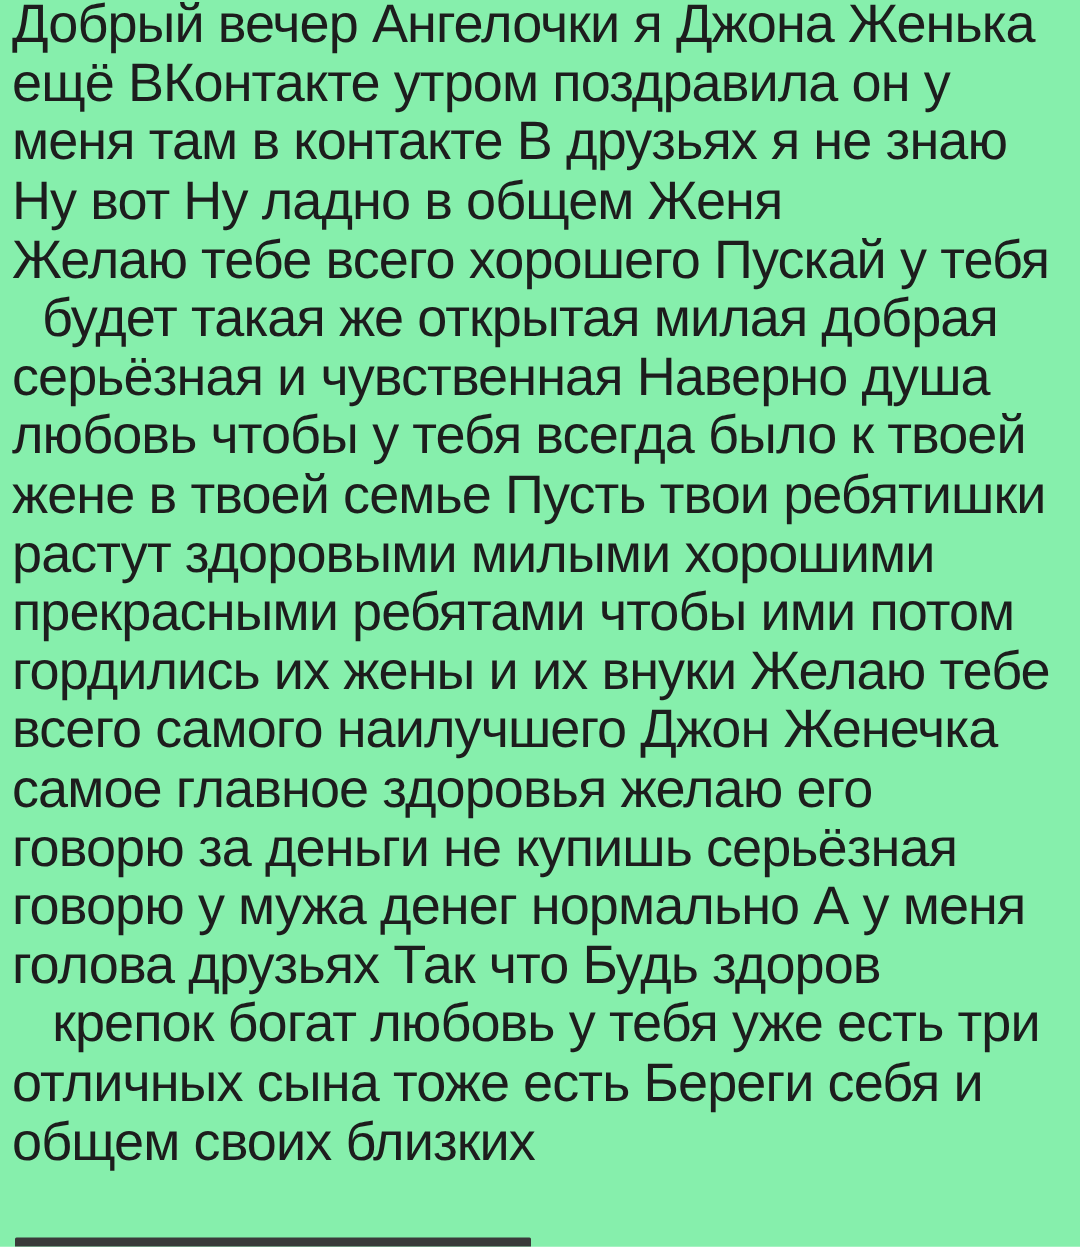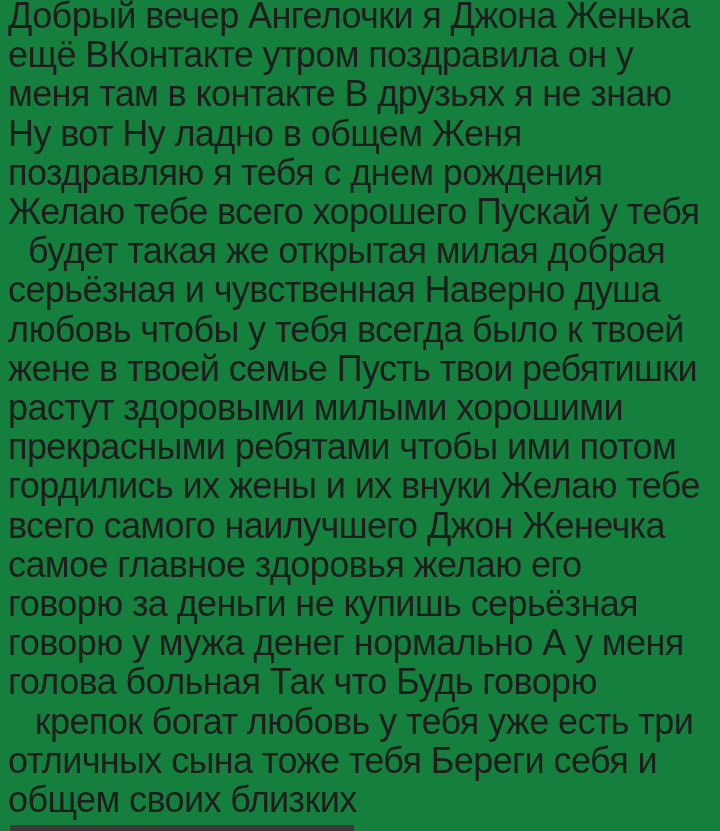--- a/index.html
+++ b/index.html
@@ -36,38 +36,37 @@
     top: 825px;
     width: 344px;
     height: 8px;
     background: #3a3a3a;
     border-radius: 1px;
   }
 </style>
 </head>
 <body>
 
-<div class="page" style="background: #15803d;">
+<div class="page" style="background: #86efac;">
   <div class="transcript" id="transcript">
       <div class="line" style="color: rgb(29, 29, 29);">Добрый вечер Ангелочки я Джона Женька</div>
       <div class="line" style="color: rgb(29, 29, 29);">ещё ВКонтакте утром поздравила он у</div>
       <div class="line" style="color: rgb(29, 29, 29);">меня там в контакте В друзьях я не знаю</div>
       <div class="line" style="color: rgb(29, 29, 29);">Ну вот Ну ладно в общем Женя</div>
-      <div class="line" style="color: rgb(29, 29, 29);">поздравляю я тебя с днем рождения</div>
       <div class="line" style="color: rgb(29, 29, 29);">Желаю тебе всего хорошего Пускай у тебя</div>
       <div class="line" style="color: rgb(29, 29, 29); margin-left: 20px;">будет такая же открытая милая добрая</div>
       <div class="line" style="color: rgb(29, 29, 29);">серьёзная и чувственная Наверно душа</div>
       <div class="line" style="color: rgb(29, 29, 29);">любовь чтобы у тебя всегда было к твоей</div>
       <div class="line" style="color: rgb(29, 29, 29);">жене в твоей семье Пусть твои ребятишки</div>
       <div class="line" style="color: rgb(29, 29, 29);">растут здоровыми милыми хорошими</div>
       <div class="line" style="color: rgb(29, 29, 29);">прекрасными ребятами чтобы ими потом</div>
       <div class="line" style="color: rgb(29, 29, 29);">гордились их жены и их внуки Желаю тебе</div>
       <div class="line" style="color: rgb(29, 29, 29);">всего самого наилучшего Джон Женечка</div>
       <div class="line" style="color: rgb(29, 29, 29);">самое главное здоровья желаю его</div>
       <div class="line" style="color: rgb(29, 29, 29);">говорю за деньги не купишь серьёзная</div>
       <div class="line" style="color: rgb(29, 29, 29);">говорю у мужа денег нормально А у меня</div>
-      <div class="line" style="color: rgb(29, 29, 29);">голова больная Так что Будь говорю</div>
+      <div class="line" style="color: rgb(29, 29, 29);">голова друзьях Так что Будь здоров</div>
       <div class="line" style="color: rgb(29, 29, 29); text-align: center;">крепок богат любовь у тебя уже есть три</div>
-      <div class="line" style="color: rgb(29, 29, 29);">отличных сына тоже тебя Береги себя и</div>
+      <div class="line" style="color: rgb(29, 29, 29);">отличных сына тоже есть Береги себя и</div>
       <div class="line" style="color: rgb(29, 29, 29);">общем своих близких</div>
     </div>
   <div class="clipped-next-line" id="clipped-bar" style="display: block;"></div>
 </div>
 
 </body></html>

